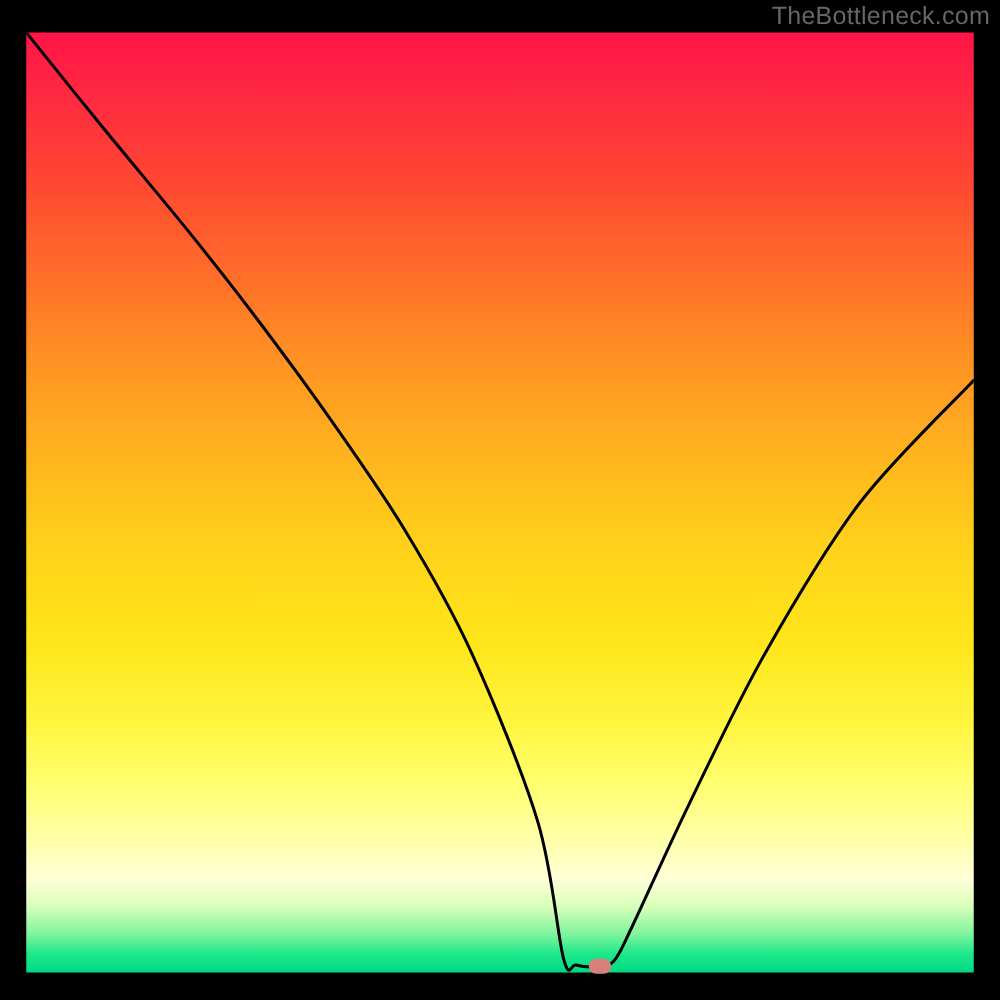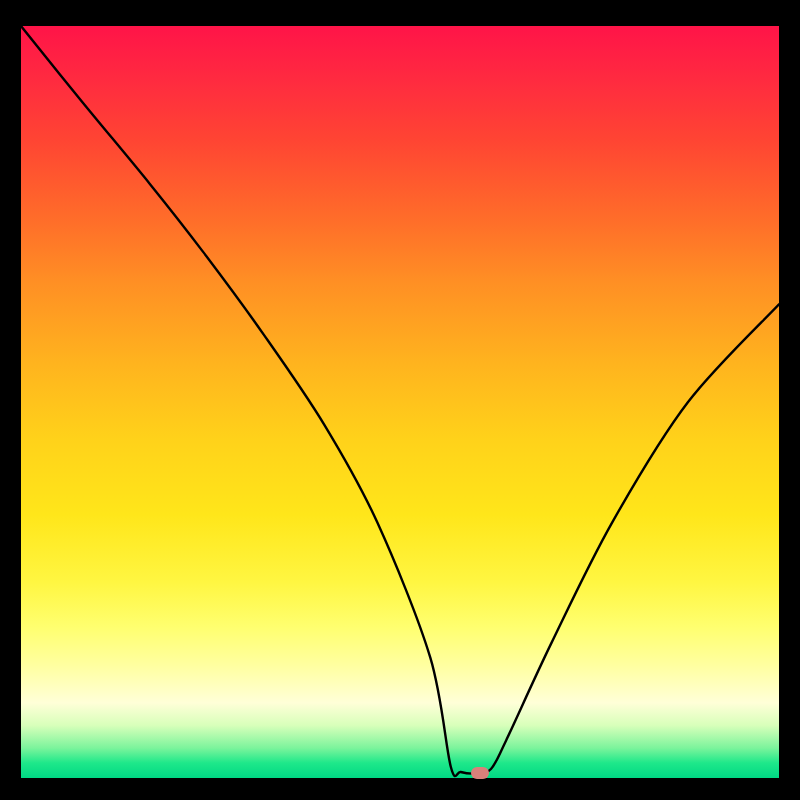--- a/index.html
+++ b/index.html
@@ -68,20 +68,21 @@
     border-radius: 6px;
     transform: translate(-50%, -50%);
     z-index: 5;
   }
 </style>
 </head>
 <body>
 
 <div class="frame">
 
+  <div class="watermark">TheBottleneck.com</div>
 
   <div class="plot-area">
 
     <svg class="curve" viewBox="0 0 758 752" preserveAspectRatio="none">
       <path id="curve-path" d="M 0 0 C 9.7024 12.03199999999999 40.0224 49.932799999999936 60.64 75.19999999999993 C 81.2576 100.46719999999993 109.45520000000002 133.85599999999994 128.86 157.91999999999996 C 148.2648 181.98399999999998 163.72799999999998 201.536 181.92 225.60000000000002 C 200.112 249.66400000000004 223.1552 280.6464 242.56 308.32000000000005 C 261.9648 335.9936000000001 285.008 368.48 303.2 398.56 C 321.392 428.64 339.2808 459.0208 356.26 496.32 C 373.2392 533.6192 397.55584000000005 592.5759999999999 409.32000000000005 631.68 C 421.08416000000005 670.784 424.93480000000005 722.43136 429.78600000000006 740.72 C 434.63720000000006 759.00864 435.63776 744.90112 439.64 745.984 C 443.64223999999996 747.0668800000001 449.9488 747.96928 454.8 747.488 C 459.6512 747.0067200000001 465.1088 748.27008 469.96 742.976 C 474.8112 737.68192 475.4176 734.61376 485.12 714.4 C 494.8224 694.18624 513.6208 651.5328 530.6 616.64 C 547.5792 581.7472 569.4096000000001 534.8224 591.24 496.32 C 613.0704 457.81759999999997 640.3584 410.8928 667.04 376 C 693.7216 341.1072 743.4464 293.8816 758 278.24" fill="none" stroke="#000" stroke-width="2.4" stroke-linejoin="round" stroke-linecap="round"></path>
     </svg>
 
     <div id="marker" class="marker" style="left: 458.59px; top: 746.736px; background: rgb(217, 128, 122);"></div>
 
   </div>

